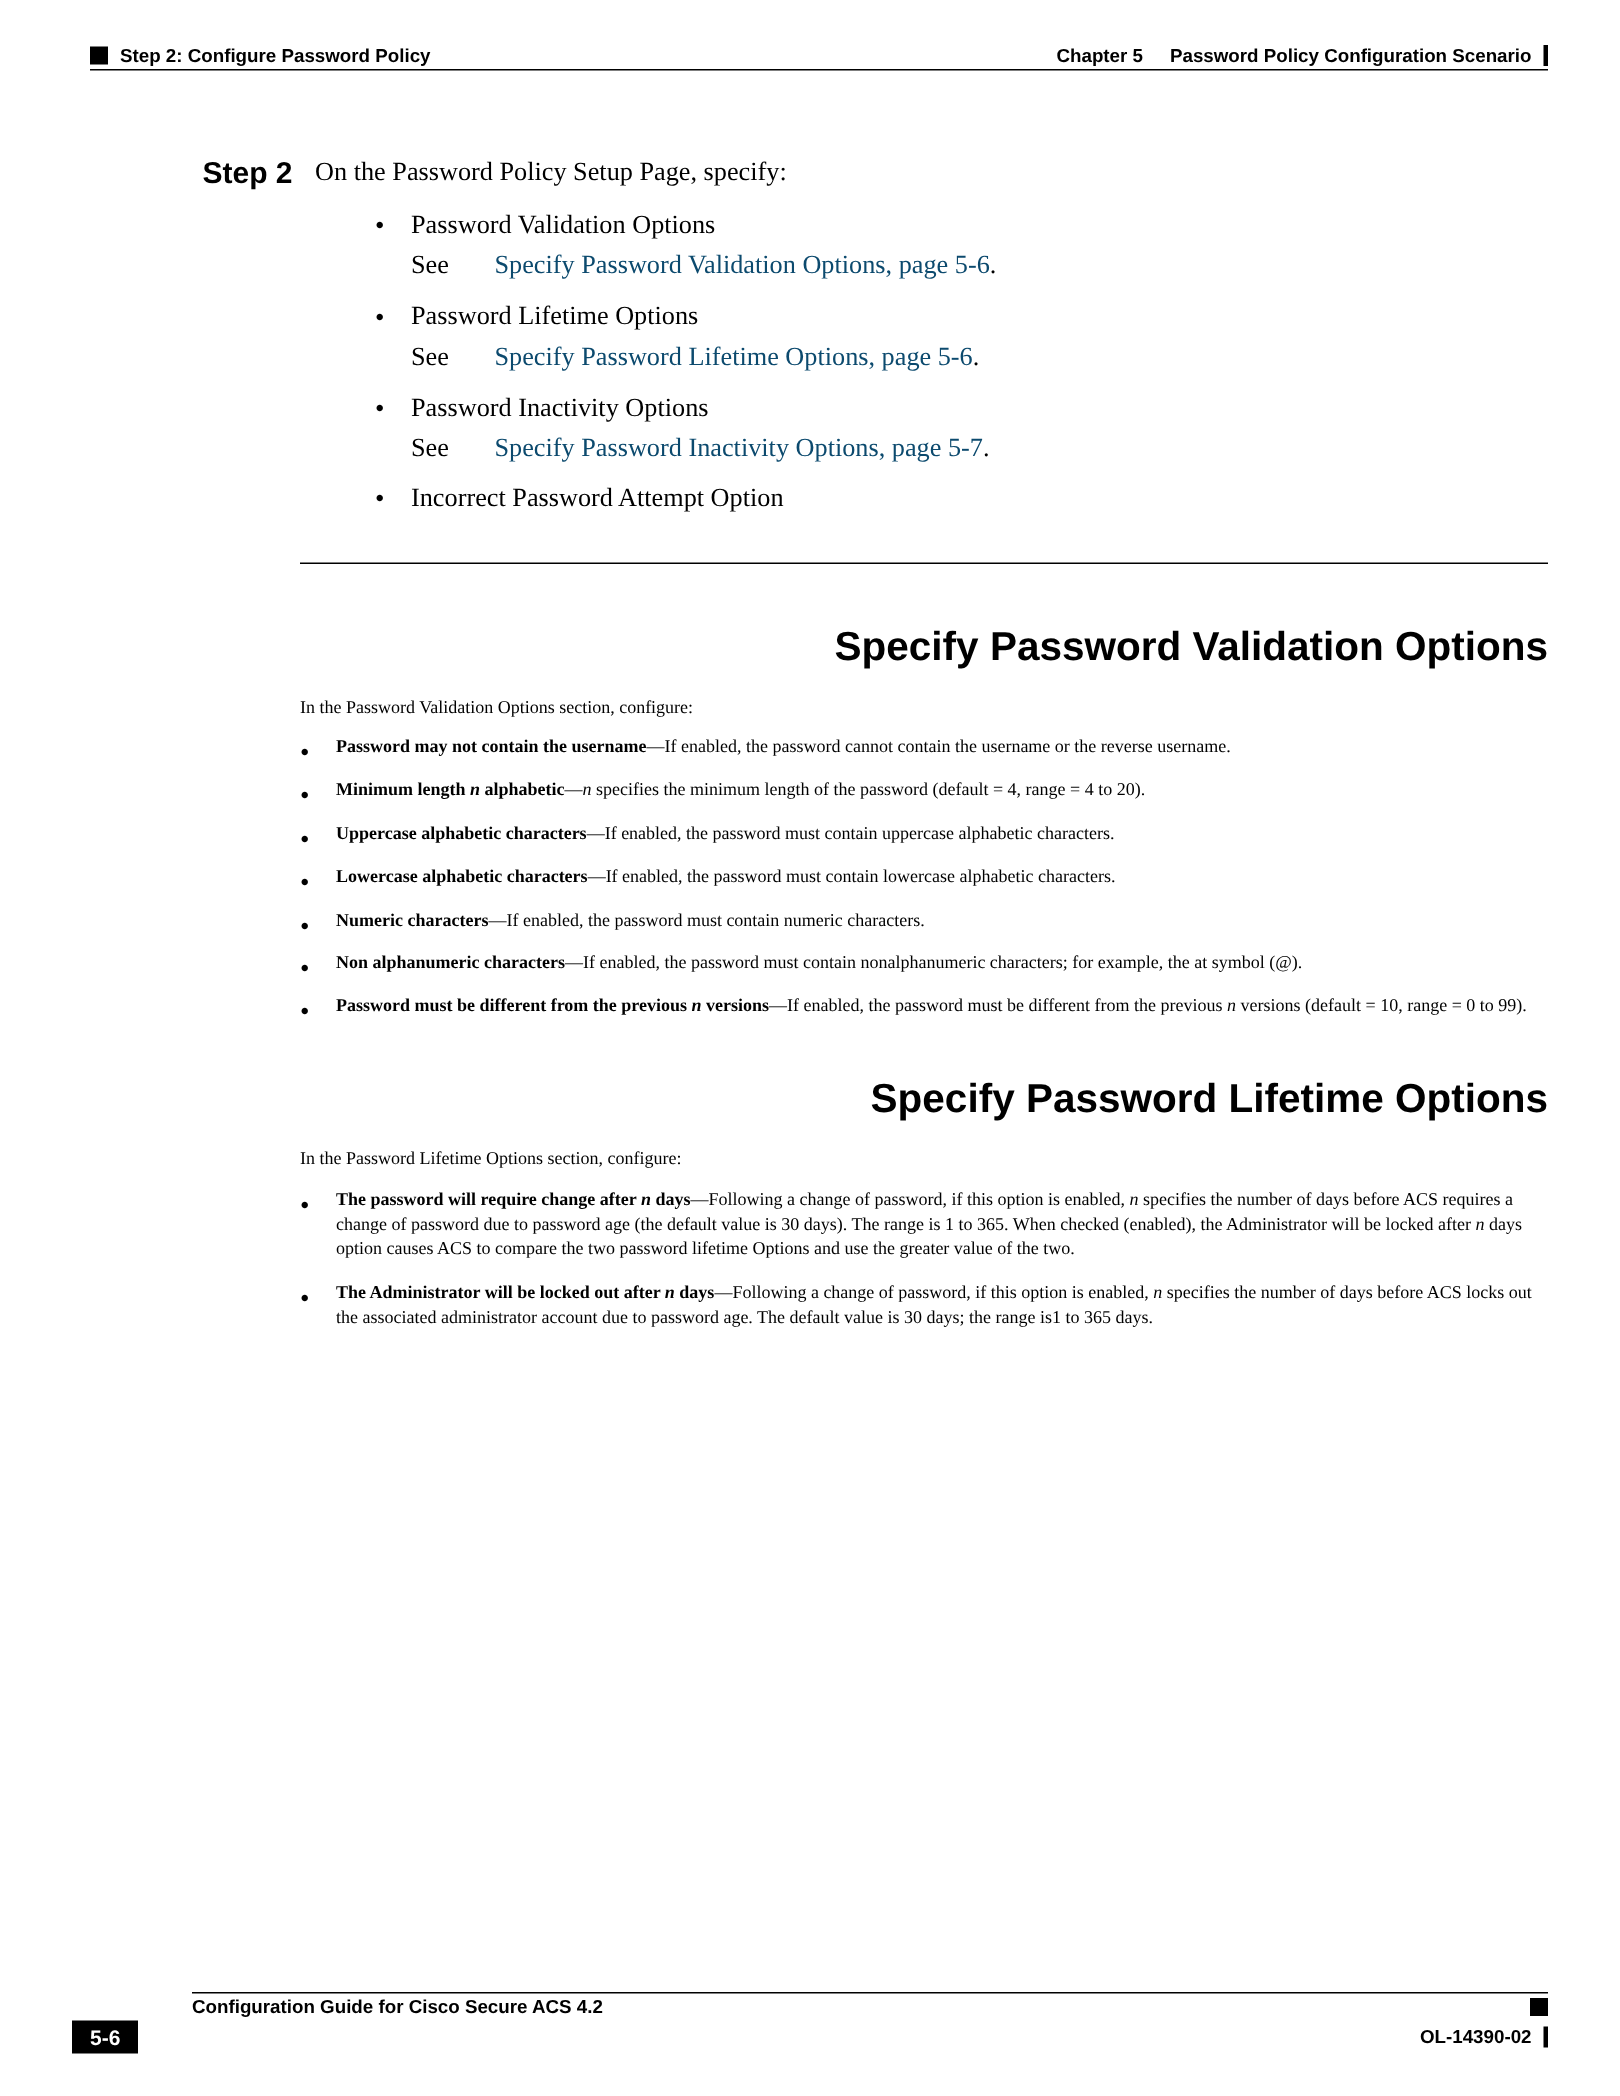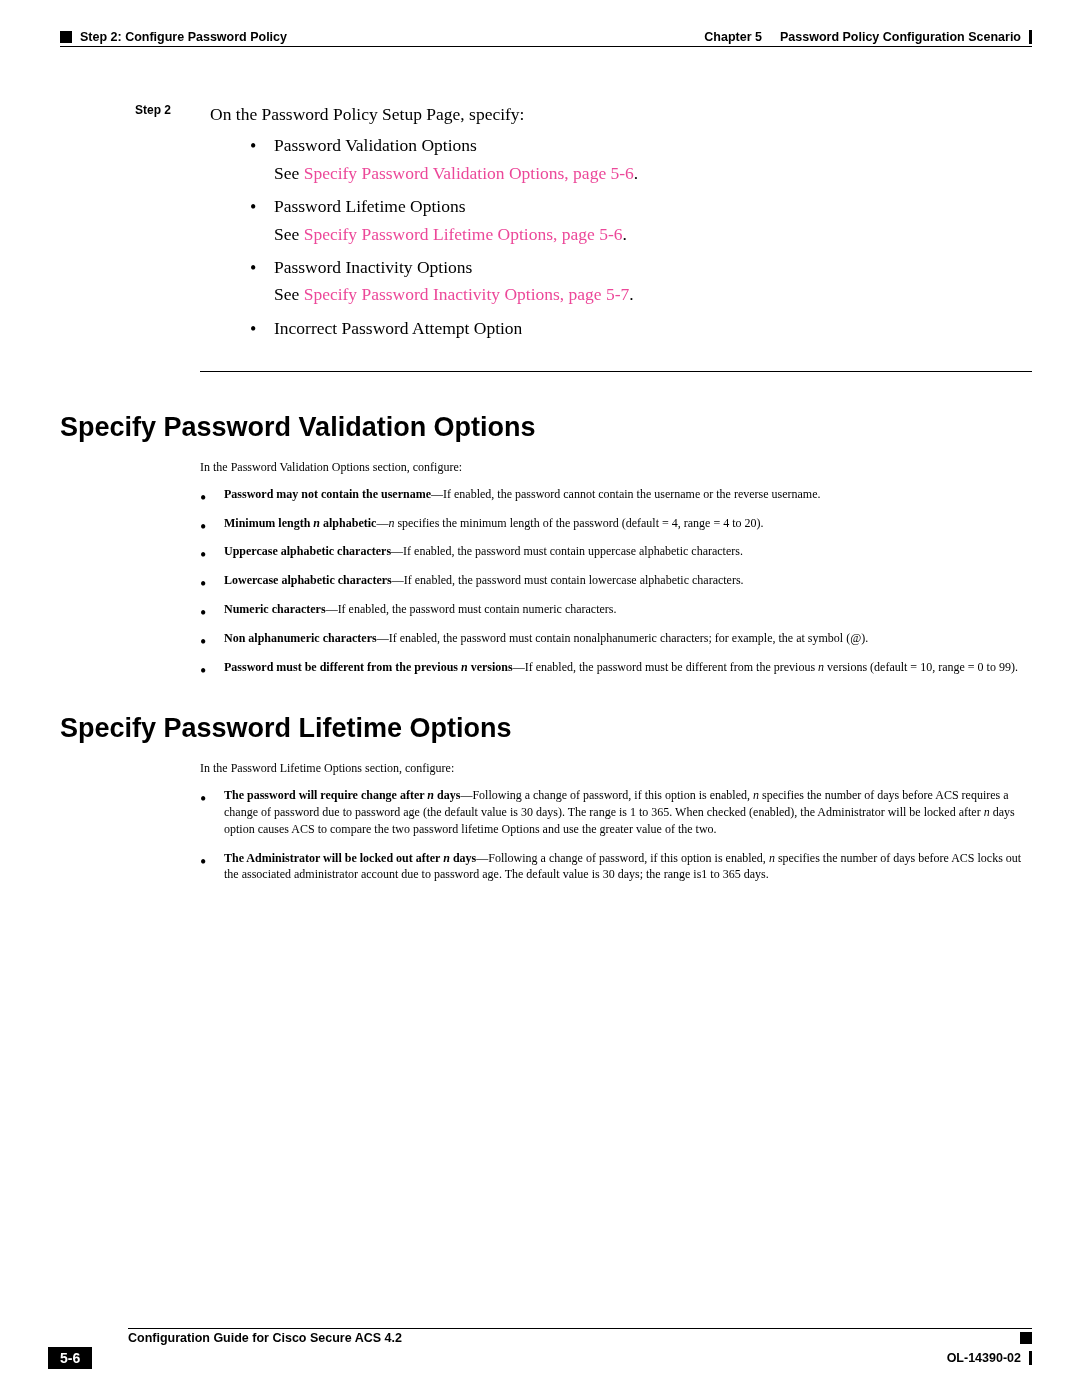--- a/index.html
+++ b/index.html
@@ -56,21 +56,21 @@
   .step-block {
     margin-top: 55px;
     margin-left: 75px;
     font-size: 17.5px;
     line-height: 1.45;
   }
   .step-row { display:flex; }
   .step-label {
     font-family: Arial, Helvetica, sans-serif;
     font-weight: bold;
-    font-size: 12px;
+    font-size: 20px;
     width: 75px;
     flex:none;
   }
   .step-desc { }
   ul.step-list {
     margin: 6px 0 0 0;
     padding-left: 115px;
     list-style: none;
   }
   ul.step-list > li {
@@ -80,35 +80,37 @@
   }
   ul.step-list > li::before {
     content: "•";
     position: absolute;
     left: 0;
     top: 0;
     font-size: 18px;
   }
   .see { display:block; margin-top:2px; margin-bottom:8px;}
   a.cross-ref {
-    color: #ec4899;
+    color: #0c4a6e;
     text-decoration: none;
+    margin-left: 26px;
   }
 
   .section-rule {
     border: none;
     border-top: 1px solid #000;
     margin: 30px 0 40px 140px;
   }
 
   h2.section-heading {
     font-family: Arial, Helvetica, sans-serif;
     font-weight: bold;
     font-size: 27px;
     margin: 0 0 16px 0;
+    text-align: right;
   }
 
   .body-text {
     margin-left: 140px;
     font-size: 12px;
     line-height: 1.4;
   }
   .intro { margin-bottom: 10px;}
   ul.body-list {
     margin: 4px 0 0 0;

